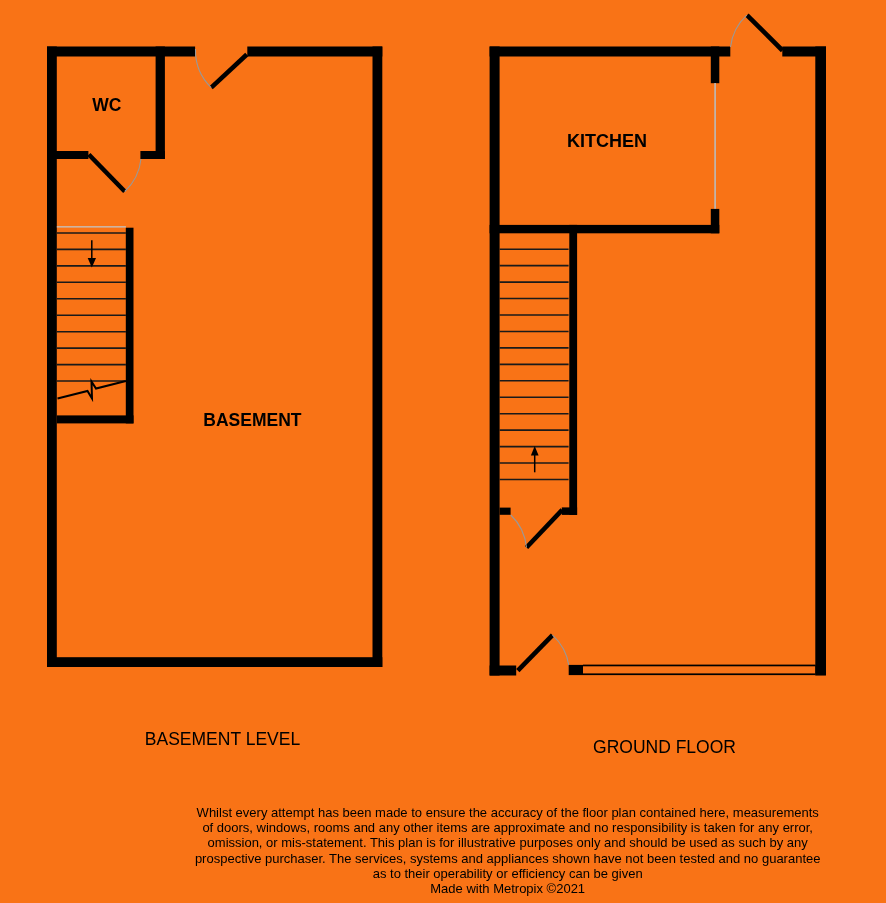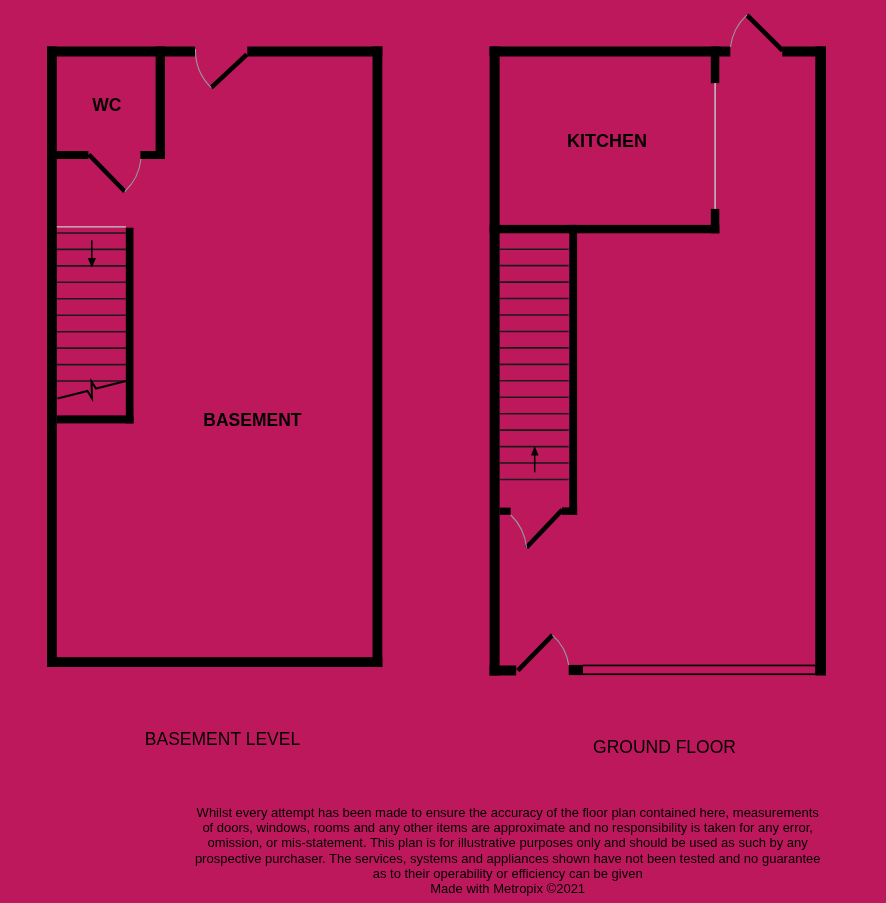--- a/index.html
+++ b/index.html
@@ -1,16 +1,16 @@
 <!DOCTYPE html>
 <html><head>
 <meta charset="utf-8">
 <style>
   html,body{margin:0;padding:0;background:#fff;}
-  .page{position:relative;width:886px;height:903px;background:#be185d;overflow:hidden;}
+  .page{position:relative;width:886px;height:903px;background:#f97316;overflow:hidden;}
   svg{position:absolute;left:0;top:0;}
   text{font-family:"Liberation Sans", sans-serif;fill:#000;}
 </style>
 </head>
 <body>
 <div class="page">
 <svg width="886" height="903" viewBox="0 0 886 903">
 
 <g>
 

